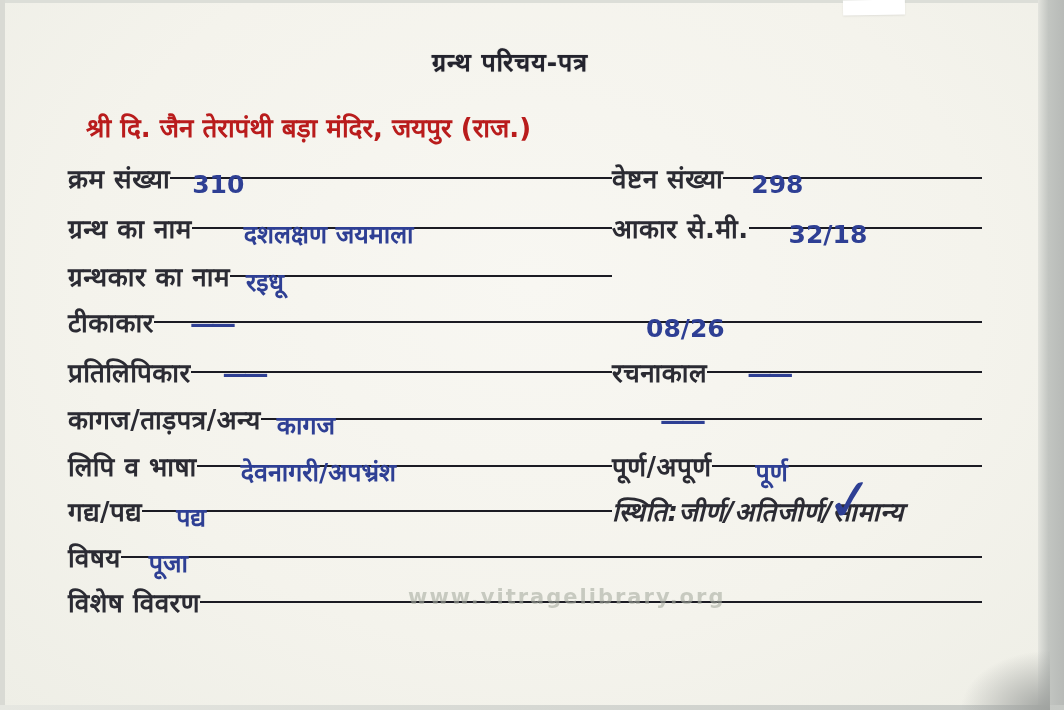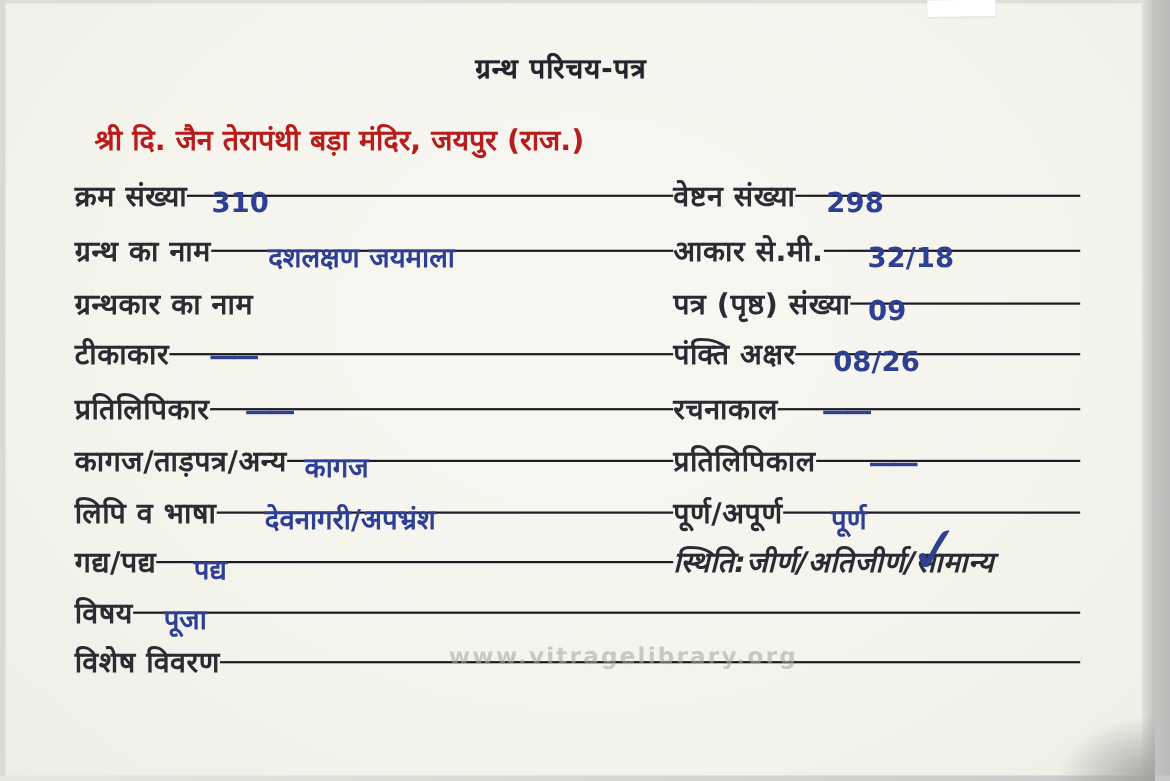--- a/index.html
+++ b/index.html
@@ -93,38 +93,34 @@
     <span class="lbl">आकार से.मी.</span>
     <span class="fill">
         <span class="val" style="--vo:40px">32/18</span>
       </span>
   </div>
 </div>
 
 <div class="row" style="top:260px">
   <div class="half-l">
     <span class="lbl">ग्रन्थकार का नाम</span>
-  </div>
-  <div class="half-r">
-    <span class="lbl">पत्र (पृष्ठ) संख्या</span>
-    <span class="fill">
-        <span class="val" style="--vo:16px">09</span>
+    <span class="fill">
+        <span class="val" style="--vo:16px">रइधू</span>
       </span>
   </div>
 </div>
 
 <div class="row" style="top:306px">
   <div class="half-l">
     <span class="lbl">टीकाकार</span>
     <span class="fill">
         <span class="val dashval" style="--vo:36px">——</span>
       </span>
   </div>
   <div class="half-r">
-    <span class="lbl">पंक्ति अक्षर</span>
     <span class="fill">
         <span class="val" style="--vo:34px">08/26</span>
       </span>
   </div>
 </div>
 
 <div class="row" style="top:356px">
   <div class="half-l">
     <span class="lbl">प्रतिलिपिकार</span>
     <span class="fill">
@@ -140,21 +136,20 @@
 </div>
 
 <div class="row" style="top:403px">
   <div class="half-l">
     <span class="lbl">कागज/ताड़पत्र/अन्य</span>
     <span class="fill">
         <span class="val" style="--vo:16px">कागज</span>
       </span>
   </div>
   <div class="half-r">
-    <span class="lbl">प्रतिलिपिकाल</span>
     <span class="fill">
         <span class="val dashval" style="--vo:48px">——</span>
       </span>
   </div>
 </div>
 
 <div class="row" style="top:450px">
   <div class="half-l">
     <span class="lbl">लिपि व भाषा</span>
     <span class="fill">

